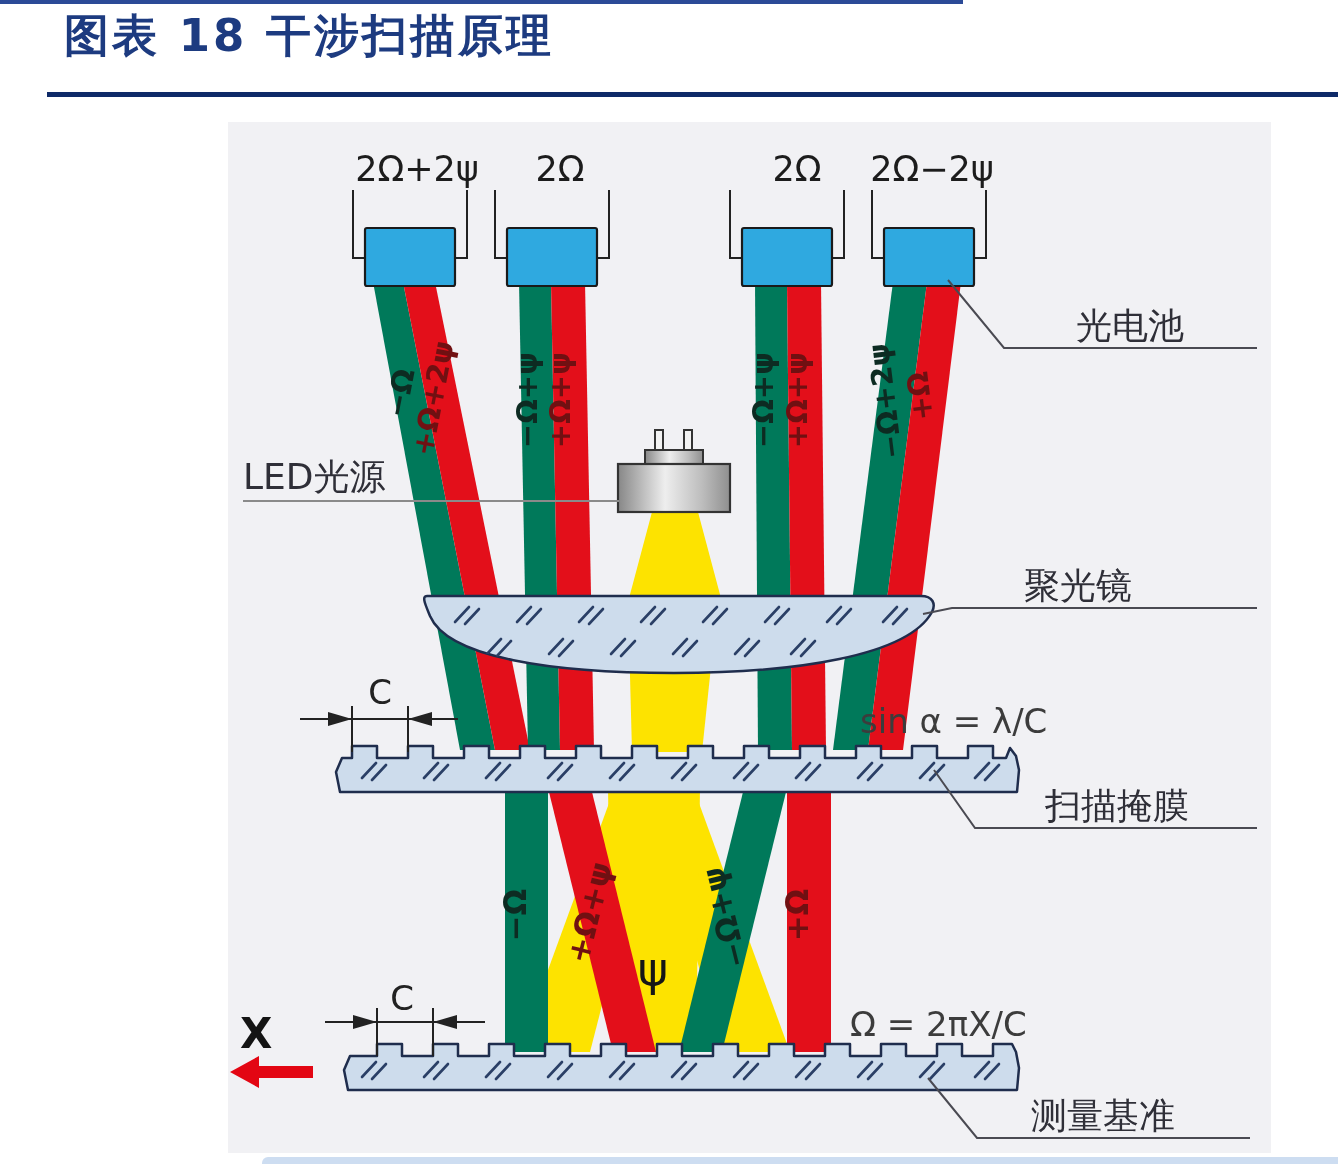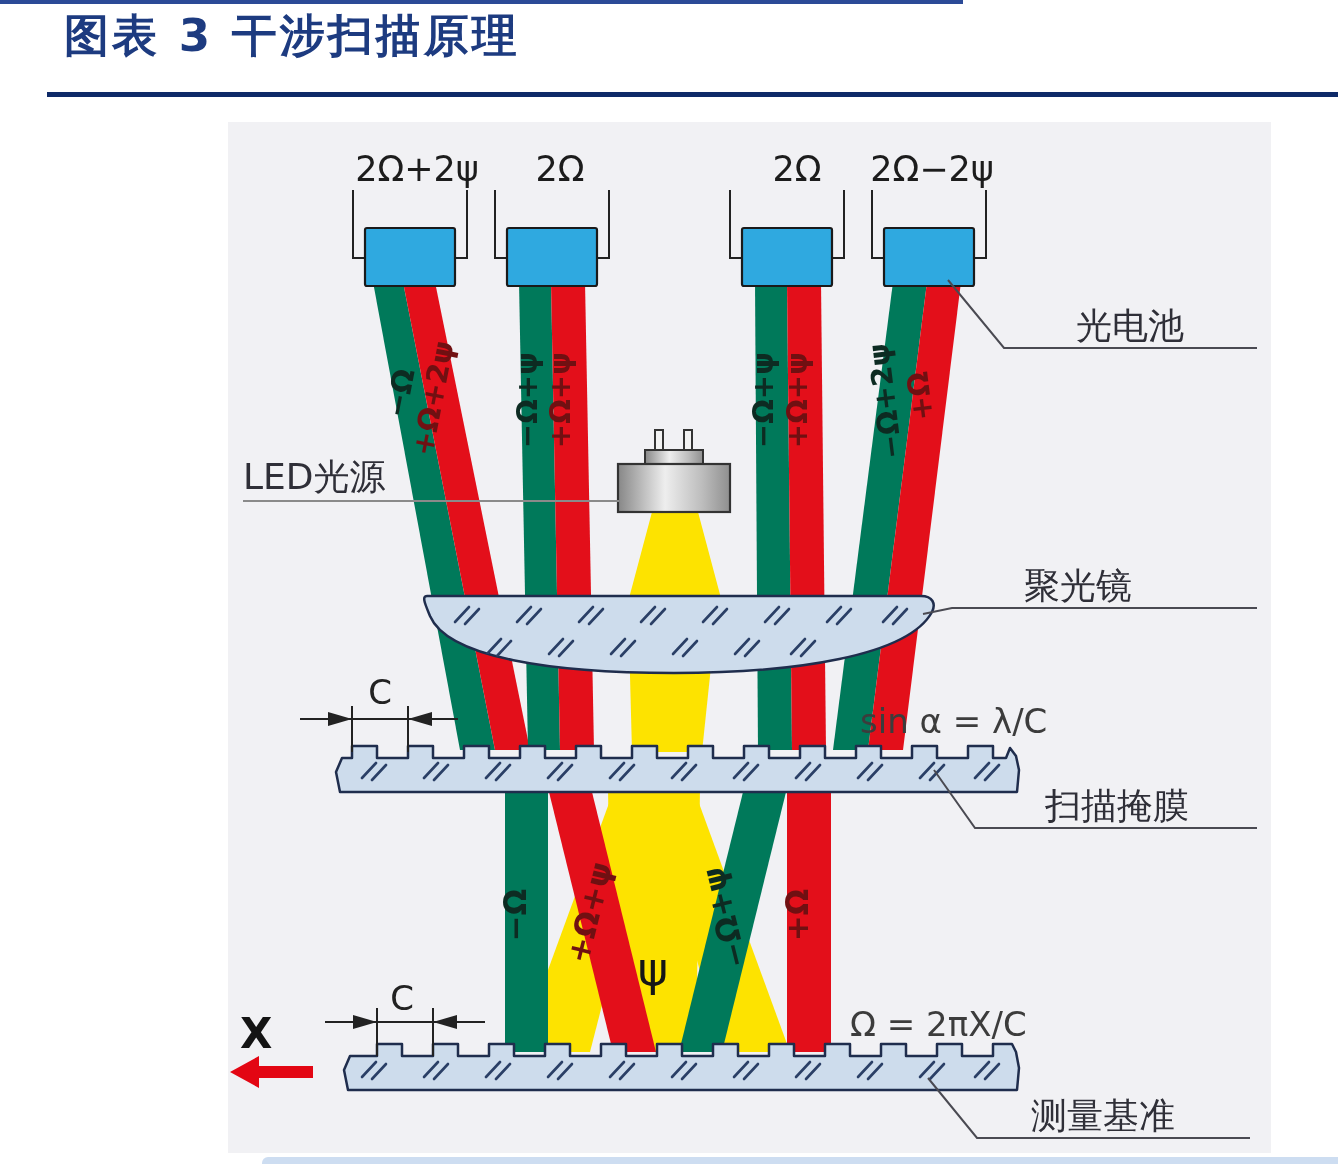--- a/index.html
+++ b/index.html
@@ -21,21 +21,21 @@
   .beamtxt-lr{fill:#701012;font-size:31px;font-weight:600;}
   .toplabel{fill:#1c1c1c;font-size:35px;}
   .leader{stroke:#4a4a52;stroke-width:2;fill:none;}
   .dim{stroke:#222;stroke-width:2;fill:none;}
 </style>
 </head>
 <body>
 
 <div id="stage">
   <div id="top-rule"></div>
-  <div id="fig-title">图表 3  干涉扫描原理</div>
+  <div id="fig-title">图表 18  干涉扫描原理</div>
   <div id="title-rule"></div>
 
   <div id="panel">
   <svg width="1043" height="1031" viewBox="228 122 1043 1031">
     <defs>
       <linearGradient id="ledBody" x1="0" y1="0" x2="1" y2="0">
         <stop offset="0" stop-color="#878787"></stop>
         <stop offset="0.42" stop-color="#eeeeee"></stop>
         <stop offset="0.75" stop-color="#bdbdbd"></stop>
         <stop offset="1" stop-color="#8f8f8f"></stop>

